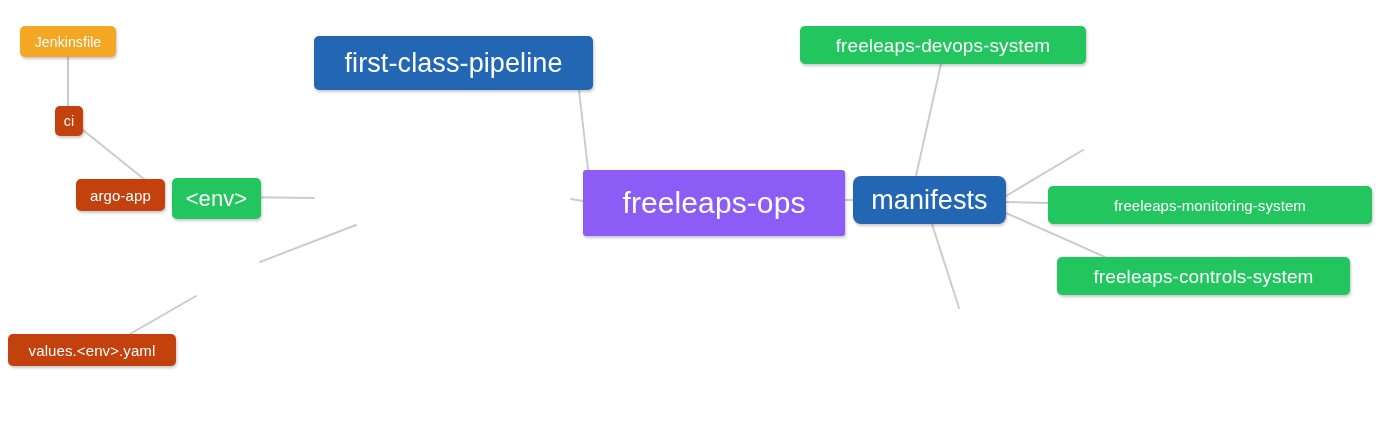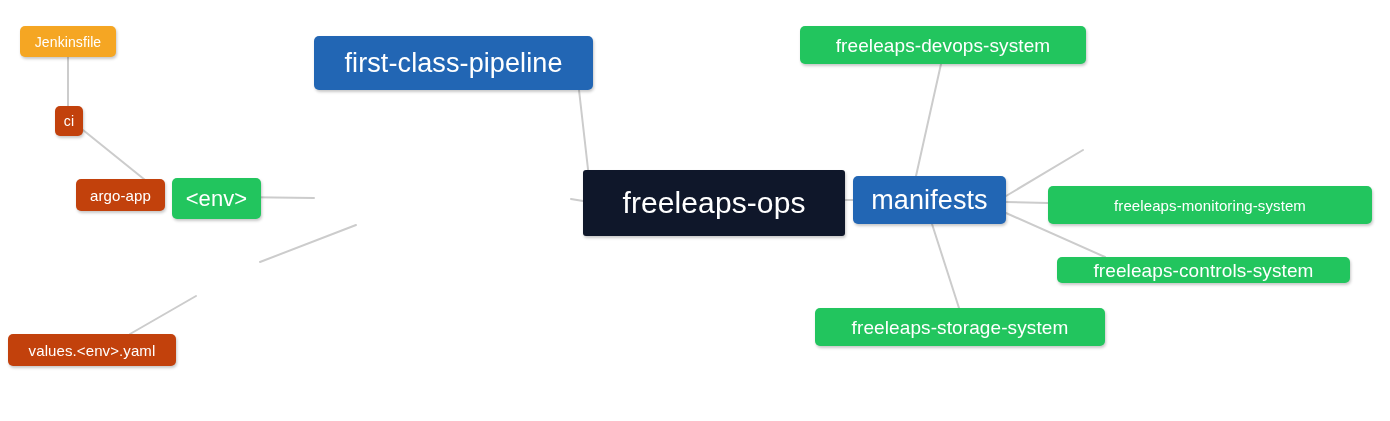--- a/index.html
+++ b/index.html
@@ -35,21 +35,21 @@
     justify-content: center;
     color: #ffffff;
     white-space: nowrap;
     border-radius: 5px;
     box-shadow: 1px 2px 3px rgba(0,0,0,0.22);
     line-height: 1;
     padding: 0 12px;
     letter-spacing: 0.1px;
   }
   .node.root {
-    background: #0f172a;
+    background: #8b5cf6;
     border-radius: 3px;
   }
   .node.blue    { background: #2266b4; }
   .node.green   { background: #22c55e; }
   .node.orange  { background: #f5a623; }
   .node.red     { background: #c2410c; }
 </style>
 </head>
 <body>
 
@@ -65,23 +65,22 @@
       <line x1="68" y1="106" x2="68" y2="57" stroke="#cccccc" stroke-width="2" stroke-linecap="round"></line>
       <line x1="196" y1="296" x2="130" y2="334" stroke="#cccccc" stroke-width="2" stroke-linecap="round"></line>
       <line x1="916" y1="176" x2="941" y2="64" stroke="#cccccc" stroke-width="2" stroke-linecap="round"></line>
       <line x1="1006" y1="196" x2="1083" y2="150" stroke="#cccccc" stroke-width="2" stroke-linecap="round"></line>
       <line x1="1006" y1="202" x2="1048" y2="203" stroke="#cccccc" stroke-width="2" stroke-linecap="round"></line>
       <line x1="1006" y1="213" x2="1105" y2="257" stroke="#cccccc" stroke-width="2" stroke-linecap="round"></line>
       <line x1="932" y1="224" x2="959" y2="308" stroke="#cccccc" stroke-width="2" stroke-linecap="round"></line>
     </svg>
 <div class="node root" style="left: 583px; top: 170px; width: 262px; height: 66px; font-size: 30px;">freeleaps-ops</div>
     <div class="node blue" style="left: 314px; top: 36px; width: 279px; height: 54px; font-size: 27px;">first-class-pipeline</div>
-    <div class="node blue" style="left: 853px; top: 176px; width: 153px; height: 48px; font-size: 27px;">manifests</div>
+    <div class="node blue" style="left: 853px; top: 176px; width: 153px; height: 48px; font-size: 27px; border-radius: 8px;">manifests</div>
     <div class="node green" style="left: 172px; top: 178px; width: 89px; height: 41px; font-size: 22px;">&lt;env&gt;</div>
     <div class="node orange" style="left: 20px; top: 26px; width: 96px; height: 31px; font-size: 14px;">Jenkinsfile</div>
     <div class="node red" style="left: 55px; top: 106px; width: 28px; height: 30px; font-size: 14px;">ci</div>
     <div class="node red" style="left: 32px; top: 179px; width: 89px; height: 32px; font-size: 15px; margin-left: 44px;">argo-app</div>
     <div class="node green" style="left: 800px; top: 26px; width: 286px; height: 38px; font-size: 19px;">freeleaps-devops-system</div>
     <div class="node red" style="left: 8px; top: 334px; width: 168px; height: 32px; font-size: 15px;">values.&lt;env&gt;.yaml</div>
     <div class="node green" style="left: 1048px; top: 186px; width: 324px; height: 38px; font-size: 15px;">freeleaps-monitoring-system</div>
-    <div class="node green" style="left: 1057px; top: 257px; width: 293px; height: 26px; font-size: 19px;">freeleaps-controls-system</div>
-    <div class="node green" style="left: 815px; top: 308px; width: 290px; height: 38px; font-size: 19px;">freeleaps-storage-system</div>
+    <div class="node green" style="left: 1057px; top: 257px; width: 293px; height: 38px; font-size: 19px;">freeleaps-controls-system</div>
   </div>
 
 </body></html>

